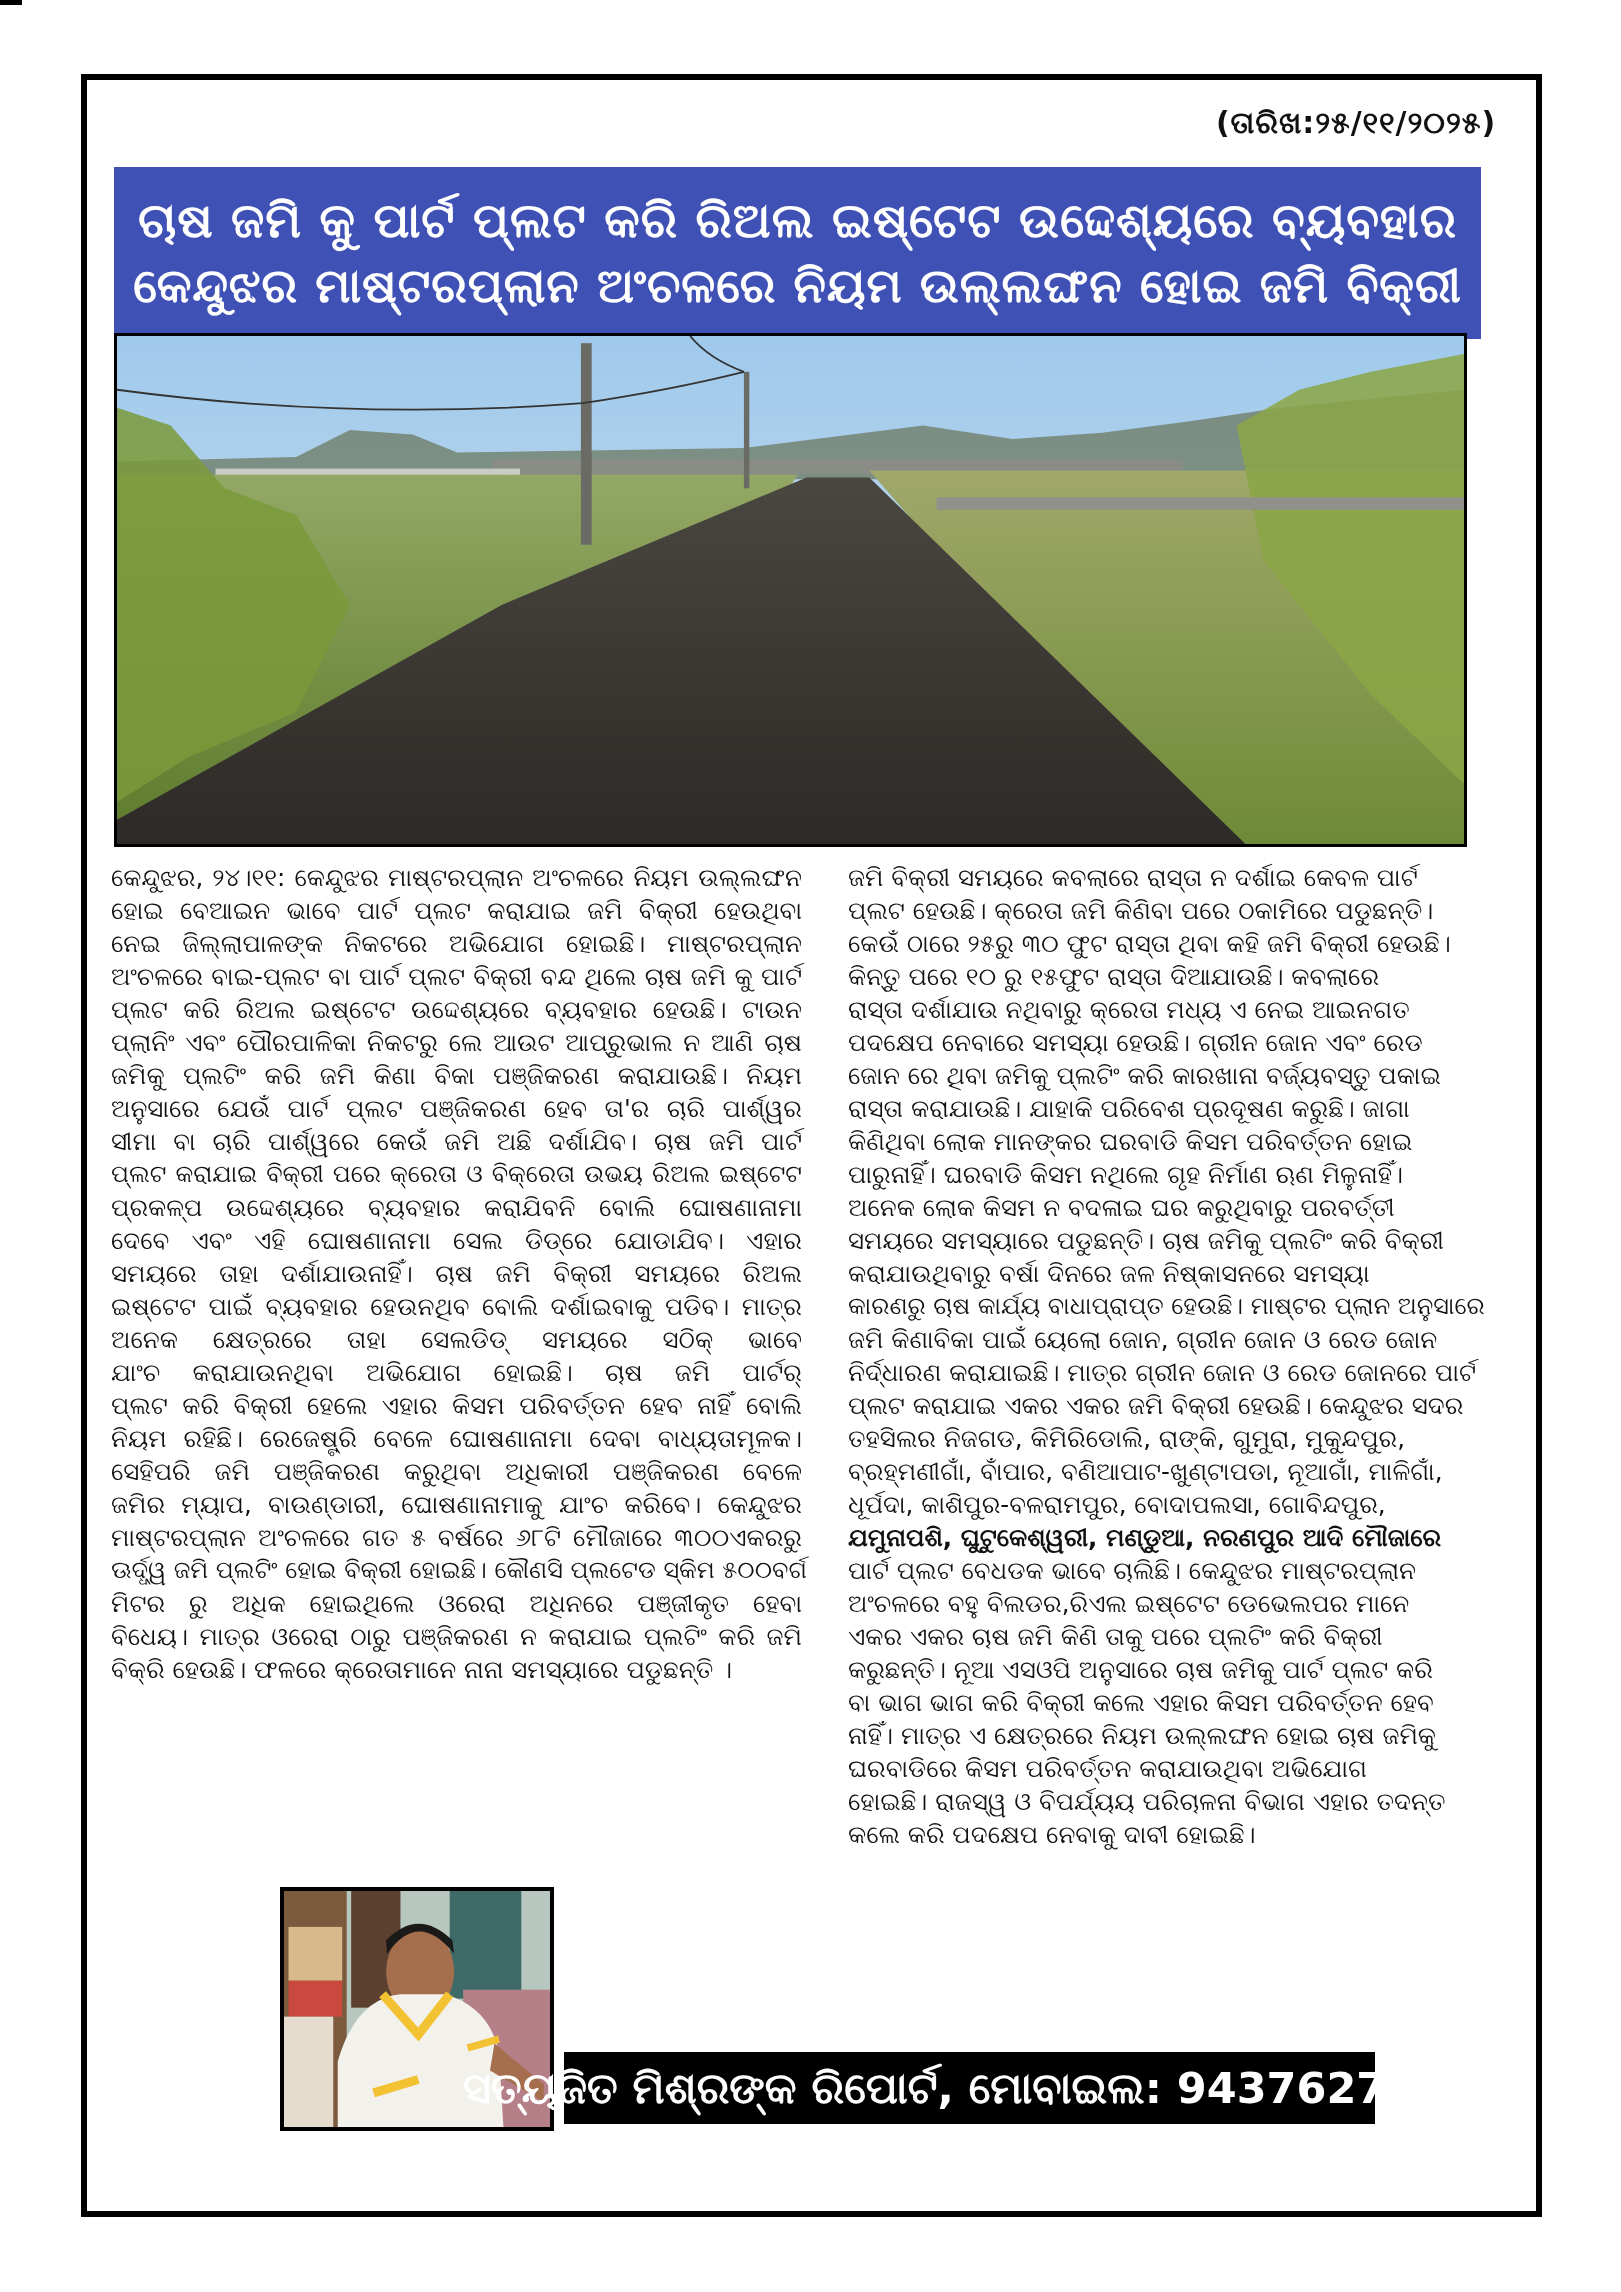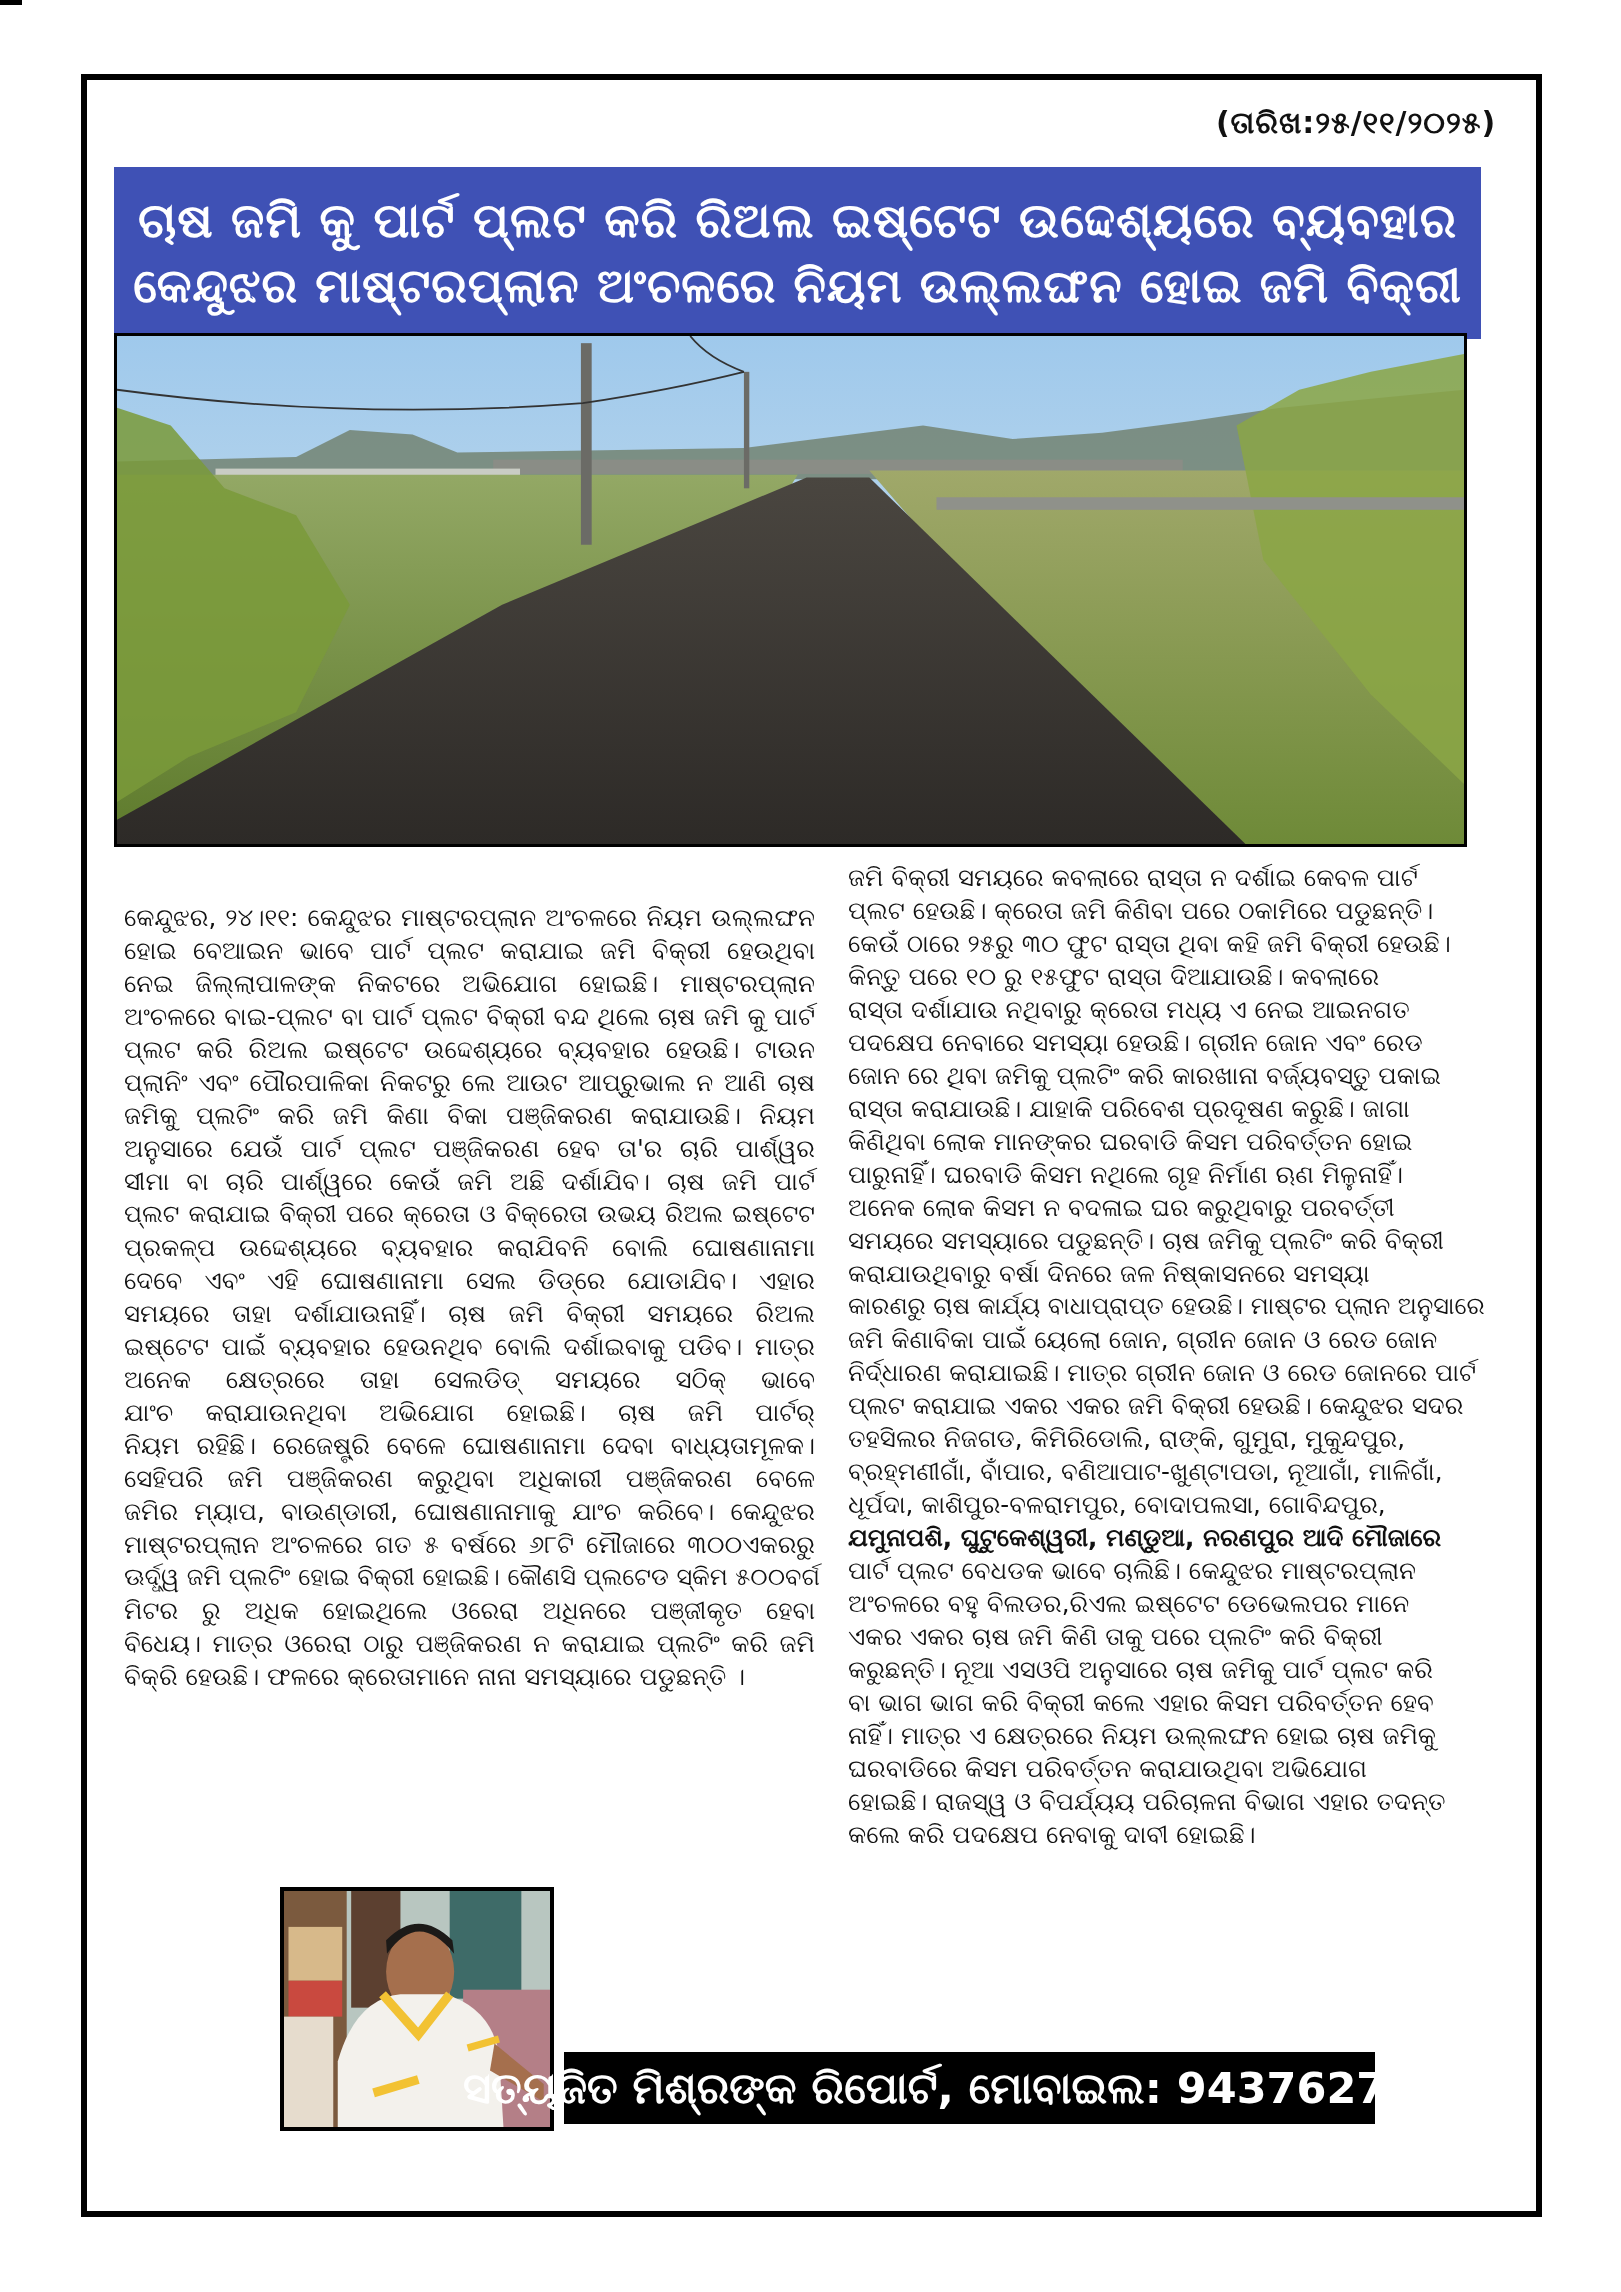--- a/index.html
+++ b/index.html
@@ -10,21 +10,21 @@
            border: 6.3px solid #000; background: #fff; box-sizing: content-box; }
   .dateline { position: absolute; right: 40px; top: 25px; font-size: 30px; font-weight: bold; color: #111; letter-spacing: 0.9px; }
   .headline { position: absolute; left: 27px; top: 87px; width: 1367px; height: 172px;
               background: #3f51b5; color: #fff; box-sizing: border-box;
               display: flex; flex-direction: column; justify-content: center; align-items: center; }
   .headline-line { font-size: 50px; font-weight: bold; line-height: 66px; white-space: nowrap; letter-spacing: 0.9px; }
   .photo { position: absolute; left: 27px; top: 253px; width: 1347px; height: 508px;
            border: 3.6px solid #000; overflow: hidden; background: #b8d4ea; }
   .photo svg { display: block; width: 100%; height: 100%; }
   .col { position: absolute; top: 781px; font-size: 24.6px; line-height: 33px; text-align: justify; }
-  .col-left { left: 37px; width: 691px; margin-top: 40px; }
+  .col-left { left: 24px; width: 691px; }
   .col-right { left: 761px; width: 636px; }
   .col .line { display: block; white-space: nowrap; }
   .col-left .line { text-align-last: justify; text-align: justify; }
   .col-left .line.last { text-align-last: left; }
   .reporter-photo { position: absolute; left: 193px; top: 1807px; width: 266px; height: 236px;
                     border: 4.5px solid #000; overflow: hidden; background: #5d8a8a; }
   .reporter-photo svg { display: block; width: 100%; height: 100%; }
   .byline { position: absolute; left: 477px; top: 1972px; width: 811px; height: 72px;
             background: #000; color: #fff; display: flex; align-items: center; justify-content: center; }
   .byline span { font-size: 43px; font-weight: bold; white-space: nowrap; }
@@ -98,20 +98,21 @@
       <span class="line" style="font-size: 24.6px;">ଜମିକୁ ପ୍ଲଟିଂ କରି ଜମି କିଣା ବିକା ପଞ୍ଜିକରଣ କରାଯାଉଛି। ନିୟମ</span>
       <span class="line" style="font-size: 24.6px;">ଅନୁସାରେ ଯେଉଁ ପାର୍ଟ ପ୍ଲଟ ପଞ୍ଜିକରଣ ହେବ ତା'ର ଚାରି ପାର୍ଶ୍ୱର</span>
       <span class="line" style="font-size: 24.6px;">ସୀମା ବା ଚାରି ପାର୍ଶ୍ୱରେ କେଉଁ ଜମି ଅଛି ଦର୍ଶାଯିବ। ଚାଷ ଜମି ପାର୍ଟ</span>
       <span class="line" style="font-size: 24px;">ପ୍ଲଟ କରାଯାଇ ବିକ୍ରୀ ପରେ କ୍ରେତା ଓ ବିକ୍ରେତା ଉଭୟ ରିଅଲ ଇଷ୍ଟେଟ</span>
       <span class="line" style="font-size: 24.6px;">ପ୍ରକଳ୍ପ ଉଦ୍ଦେଶ୍ୟରେ ବ୍ୟବହାର କରାଯିବନି ବୋଲି ଘୋଷଣାନାମା</span>
       <span class="line" style="font-size: 24.6px;">ଦେବେ ଏବଂ ଏହି ଘୋଷଣାନାମା ସେଲ ଡିଡ୍‌ରେ ଯୋଡାଯିବ। ଏହାର</span>
       <span class="line" style="font-size: 24.6px;">ସମୟରେ ତାହା ଦର୍ଶାଯାଉନାହିଁ। ଚାଷ ଜମି ବିକ୍ରୀ ସମୟରେ ରିଅଲ</span>
       <span class="line" style="font-size: 24.6px;">ଇଷ୍ଟେଟ ପାଇଁ ବ୍ୟବହାର ହେଉନଥିବ ବୋଲି ଦର୍ଶାଇବାକୁ ପଡିବ। ମାତ୍ର</span>
       <span class="line" style="font-size: 24.6px;">ଅନେକ କ୍ଷେତ୍ରରେ ତାହା ସେଲଡିଡ୍ ସମୟରେ ସଠିକ୍ ଭାବେ</span>
       <span class="line" style="font-size: 24.6px;">ଯାଂଚ କରାଯାଉନଥିବା ଅଭିଯୋଗ ହୋଇଛି। ଚାଷ ଜମି ପାର୍ଟର୍</span>
+      <span class="line" style="font-size: 24.6px;">ପ୍ଲଟ କରି ବିକ୍ରୀ ହେଲେ ଏହାର କିସମ ପରିବର୍ତ୍ତନ ହେବ ନାହିଁ ବୋଲି</span>
       <span class="line" style="font-size: 24.6px;">ନିୟମ ରହିଛି। ରେଜେଷ୍ଟ୍ରି ବେଳେ ଘୋଷଣାନାମା ଦେବା ବାଧ୍ୟତାମୂଳକ।</span>
       <span class="line" style="font-size: 24.6px;">ସେହିପରି ଜମି ପଞ୍ଜିକରଣ କରୁଥିବା ଅଧିକାରୀ ପଞ୍ଜିକରଣ ବେଳେ</span>
       <span class="line" style="font-size: 24.6px;">ଜମିର ମ୍ୟାପ, ବାଉଣ୍ଡାରୀ, ଘୋଷଣାନାମାକୁ ଯାଂଚ କରିବେ। କେନ୍ଦୁଝର</span>
       <span class="line" style="font-size: 24.6px;">ମାଷ୍ଟରପ୍ଲାନ ଅଂଚଳରେ ଗତ ୫ ବର୍ଷରେ ୬୮ଟି ମୌଜାରେ ୩୦୦ଏକରରୁ</span>
       <span class="line" style="font-size: 24px;">ଊର୍ଦ୍ଧ୍ୱ ଜମି ପ୍ଲଟିଂ ହୋଇ ବିକ୍ରୀ ହୋଇଛି। କୌଣସି ପ୍ଲଟେଡ ସ୍କିମ ୫୦୦ବର୍ଗ</span>
       <span class="line" style="font-size: 24.6px;">ମିଟର ରୁ ଅଧିକ ହୋଇଥିଲେ ଓରେରା ଅଧିନରେ ପଞ୍ଜୀକୃତ ହେବା</span>
       <span class="line" style="font-size: 24.6px;">ବିଧେୟ। ମାତ୍ର ଓରେରା ଠାରୁ ପଞ୍ଜିକରଣ ନ କରାଯାଇ ପ୍ଲଟିଂ କରି ଜମି</span>
       <span class="line last" style="font-size: 24.6px;">ବିକ୍ରି ହେଉଛି। ଫଳରେ କ୍ରେତାମାନେ ନାନା ସମସ୍ୟାରେ ପଡୁଛନ୍ତି ।</span>
     </div>
   <div class="col col-right" id="col-right">

